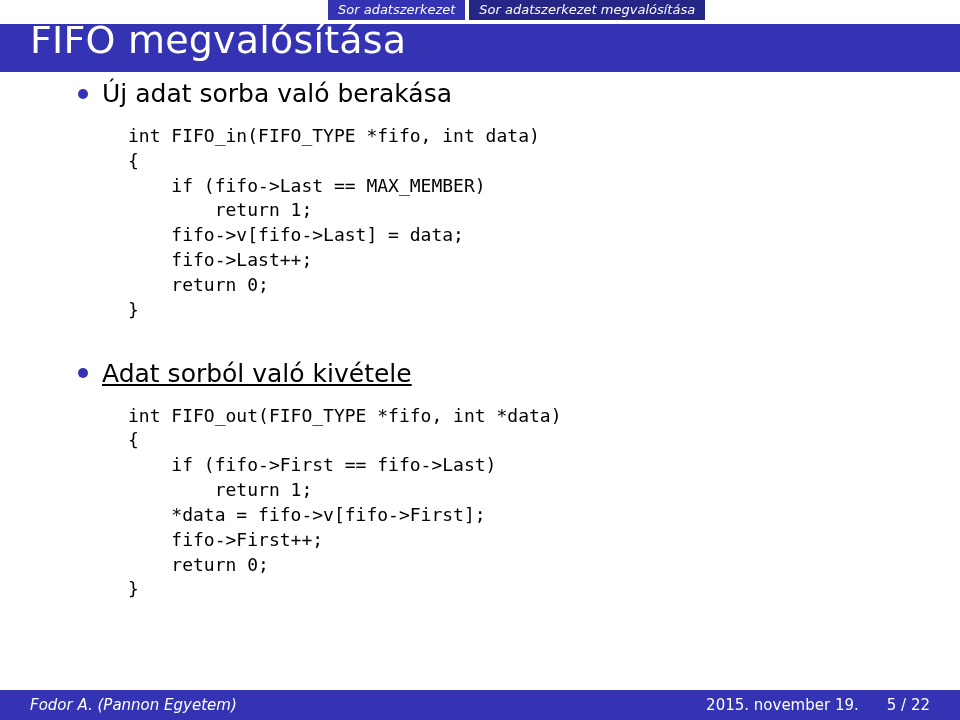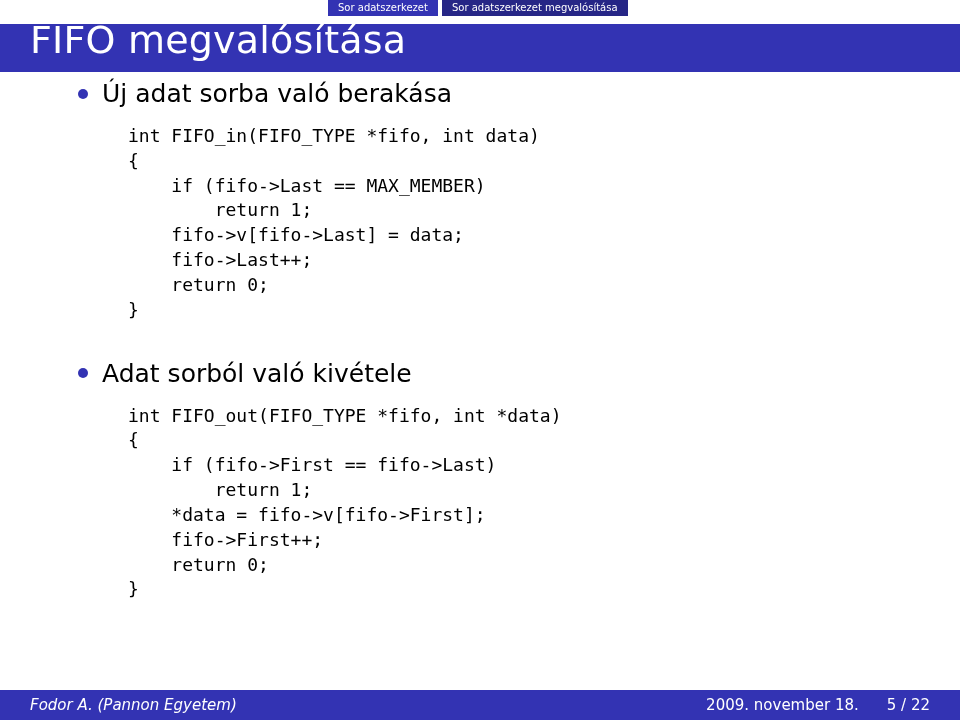--- a/index.html
+++ b/index.html
@@ -1,28 +1,28 @@
 <!DOCTYPE html>
 <html><head>
 <meta charset="utf-8">
 <style>
   * { margin: 0; padding: 0; box-sizing: border-box; }
   html, body { width: 960px; height: 720px; overflow: hidden; font-family: "Segoe UI", "DejaVu Sans", sans-serif; background: #fff; }
   .slide { position: relative; width: 960px; height: 720px; background: #fff; }
   .topbar { position: absolute; top: 0; left: 0; right: 0; height: 24px; background: #fff; }
   .tabs { position: absolute; top: 0; left: 328px; display: flex; }
-  .tab { font-size: 10px; padding: 2px 10px 3px 10px; color: #fff; }
+  .tab { font-size: 13px; padding: 2px 10px 3px 10px; color: #fff; font-style: italic; }
   .tab-section { background: #3333b3; }
   .tab-sub { background: #3333b3; margin-left: 4px; }
   .tab-sub.dim { background: #262686; }
   .title-band { position: absolute; top: 24px; left: 0; right: 0; height: 48px; background: #3333b3; }
   .title { position: absolute; top: 18px; left: 30px; color: #fff; font-size: 38px; font-weight: 400; letter-spacing: 0.2px; }
   .content { position: absolute; top: 79px; left: 78px; right: 40px; }
   .bullet-row { display: flex; align-items: center; margin-bottom: 16px; }
-  .bullet-row.second { margin-top: 36px; }
+  .bullet-row.second { margin-top: 36px; text-decoration: underline; }
   .bullet { width: 10px; height: 10px; border-radius: 50%; background: #3333b3; margin-right: 14px; flex-shrink: 0; }
   .bullet-text { font-size: 25px; color: #000; }
   .code { font-family: "DejaVu Sans Mono", "Consolas", monospace; font-size: 18px; line-height: 1.38; white-space: pre; color: #000000; margin-left: 50px; margin-bottom: 10px; }
   .footer { position: absolute; bottom: 0; left: 0; right: 0; height: 30px; background: #3333b3; color: #fff; display: flex; align-items: center; font-size: 15px; }
   .foot-left { padding-left: 30px; font-style: italic; }
   .foot-center { position: absolute; left: 50%; transform: translateX(-50%); }
   .foot-right { margin-left: auto; padding-right: 30px; display: flex; align-items: center; gap: 28px; }
 </style>
 </head>
 <body>
@@ -63,18 +63,18 @@
         return 1;
     *data = fifo-&gt;v[fifo-&gt;First];
     fifo-&gt;First++;
     return 0;
 }</div>
   </div>
 
   <div class="footer">
     <span class="foot-left">Fodor A. (Pannon Egyetem)</span>
     <span class="foot-right">
-      <span>2009. november 18.</span>
+      <span>2015. november 19.</span>
       <span>5 / 22</span>
     </span>
   </div>
 
 </div>
 
 </body></html>

